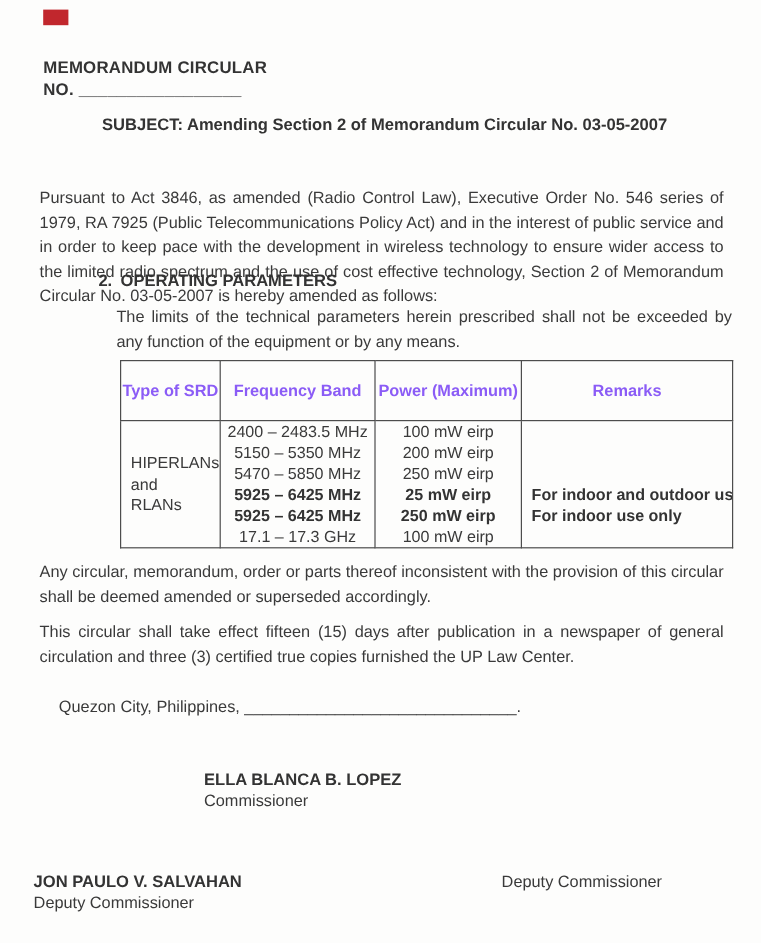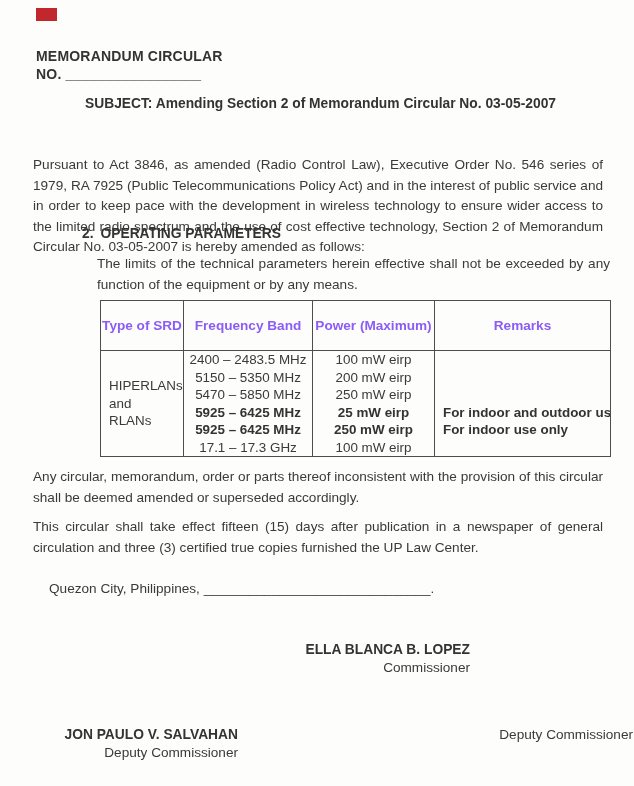--- a/index.html
+++ b/index.html
@@ -51,21 +51,21 @@
   table.params th,table.params td{
     border:1.6px solid #4d4d4d;padding:0;vertical-align:middle;
   }
   table.params th{
     height:49px;font-size:13.6px;text-align:center;font-weight:bold;color:#8b5cf6;
   }
   td.body-cell{vertical-align:top;padding-top:4px;padding-bottom:4px;}
   .cell-line{height:17.5px;line-height:17.5px;white-space:nowrap;overflow:hidden;}
   .align-left{text-align:left;padding-left:8px;}
   .align-center{text-align:center;}
-  .sig{position:absolute;text-align:right;font-size:13.6px;line-height:18px;}
+  .sig{position:absolute;text-align:left;font-size:13.6px;line-height:18px;}
   .sig-name{font-size:13.8px;}
   .sig-commissioner{left:170px;top:641px;width:300px;}
   .sig-deputy-left{left:28px;top:726px;width:210px;}
   .sig-deputy-right{left:418px;top:726px;width:215px;}
 </style>
 </head>
 <body>
 
 <div class="page">
 
@@ -78,21 +78,21 @@
 
   <div class="subject-line bold">SUBJECT: Amending Section 2 of Memorandum Circular No. 03-05-2007</div>
 
   <p class="para para-1">Pursuant to Act 3846, as amended (Radio Control Law), Executive Order No. 546 series of 1979, RA 7925 (Public Telecommunications Policy Act) and in the interest of public service and in order to keep pace with the development in wireless technology to ensure wider access to the limited radio spectrum and the use of cost effective technology, Section 2 of Memorandum Circular No. 03-05-2007 is hereby amended as follows:</p>
 
   <div class="section-heading bold">
     <span>2.</span>
     <span>OPERATING PARAMETERS</span>
   </div>
 
-  <p class="para section-body">The limits of the technical parameters herein effective shall not be exceeded by any function of the equipment or by any means.</p>
+  <p class="para section-body">The limits of the technical parameters herein prescribed shall not be exceeded by any function of the equipment or by any means.</p>
 
   <table class="params">
     <colgroup>
       <col style="width:83px">
         <col style="width:129px">
         <col style="width:122px">
         <col style="width:176px">
     </colgroup>
     <thead>
       <tr>

